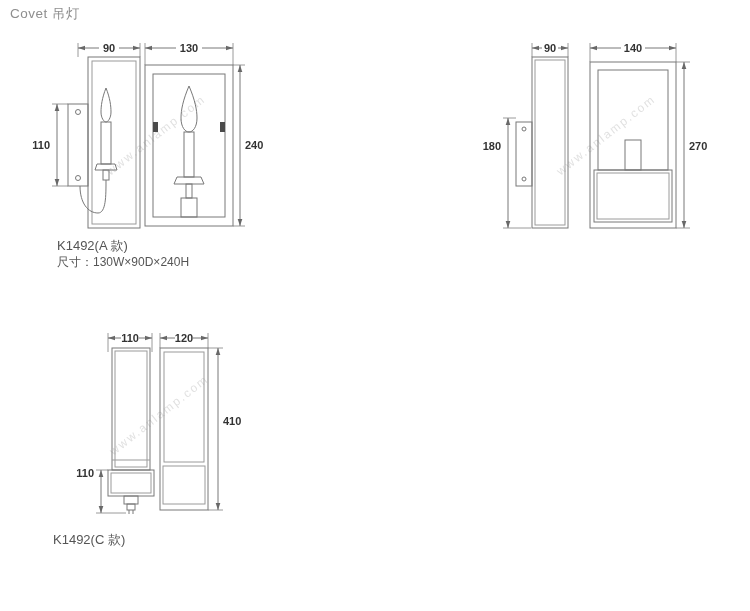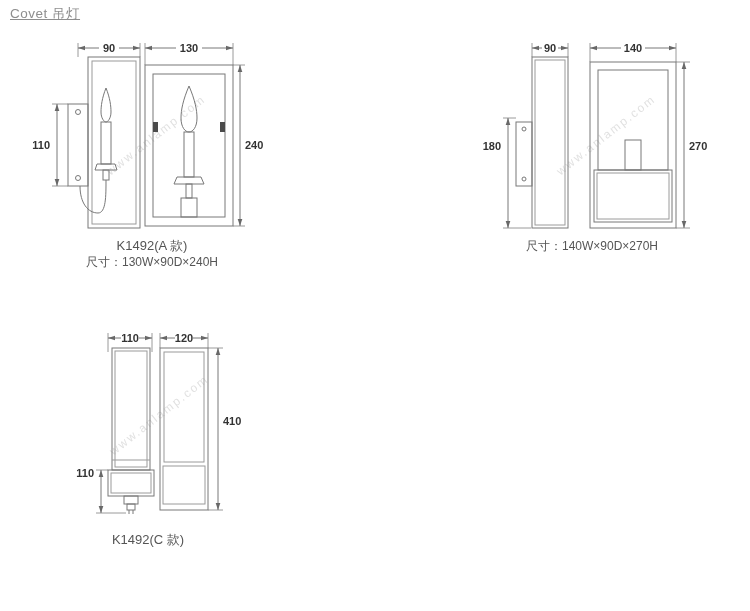--- a/index.html
+++ b/index.html
@@ -2,38 +2,38 @@
 <html><head>
 <meta charset="utf-8">
 <style>
   html,body { margin:0; padding:0; background:#ffffff; }
   .page {
     position:relative; width:750px; height:611px; background:#ffffff;
     font-family:"Liberation Sans", sans-serif; overflow:hidden;
   }
   .title {
     position:absolute; left:10px; top:5px;
-    font-size:13.5px; color:#8e8e8e; letter-spacing:0.5px;text-decoration:underline;
+    font-size:13.5px; color:#8e8e8e; letter-spacing:0.5px;
   }
   .wm {
     position:absolute; color:#dedede; font-size:12px; letter-spacing:2px;
     transform:rotate(-38deg); white-space:nowrap; opacity:0.9;
   }
   .wm-a { left:95px; top:128px; }
   .wm-b { left:545px; top:128px; }
   .wm-c { left:98px; top:408px; }
   svg.drawings { position:absolute; left:0; top:0; }
   .ln { stroke:#787878; stroke-width:1; fill:none; }
   .lt { stroke:#9a9a9a; stroke-width:1; fill:none; }
   .dk { fill:#4a4a4a; stroke:none; }
   .dim-text {
     font-family:"Liberation Sans", sans-serif;
     font-size:11px; font-weight:600; fill:#333333;
   }
-  .cap { position:absolute; text-align:center; color:#555555; }
+  .cap { position:absolute; text-align:left; color:#555555; }
   .cap-name { font-size:13px; line-height:16px; }
   .cap-size { font-size:12px; line-height:16px; margin-top:0; }
 </style>
 </head>
 <body>
 
 <div class="page">
 
   <div class="title">Covet 吊灯</div>
 
@@ -197,20 +197,19 @@
       </g>
     </g>
   </svg>
 
   <div class="cap" style="left:57px; top:238px; width:190px;">
     <div class="cap-name">K1492(A 款)</div>
     <div class="cap-size">尺寸：130W×90D×240H</div>
   </div>
 
   <div class="cap" style="left:497px; top:238px; width:190px;">
-    <div class="cap-size">尺寸：140W×90D×270H</div>
   </div>
 
   <div class="cap" style="left:53px; top:532px; width:190px;">
     <div class="cap-name">K1492(C 款)</div>
   </div>
 
 </div>
 
 </body></html>

